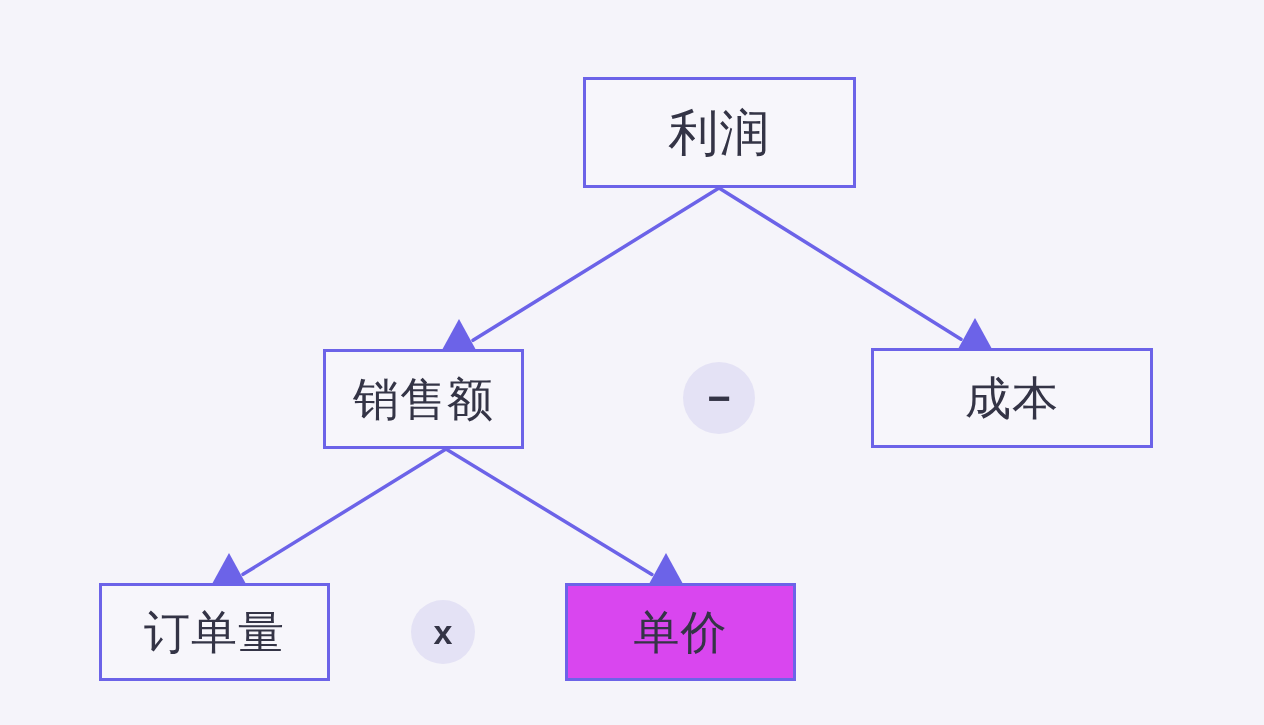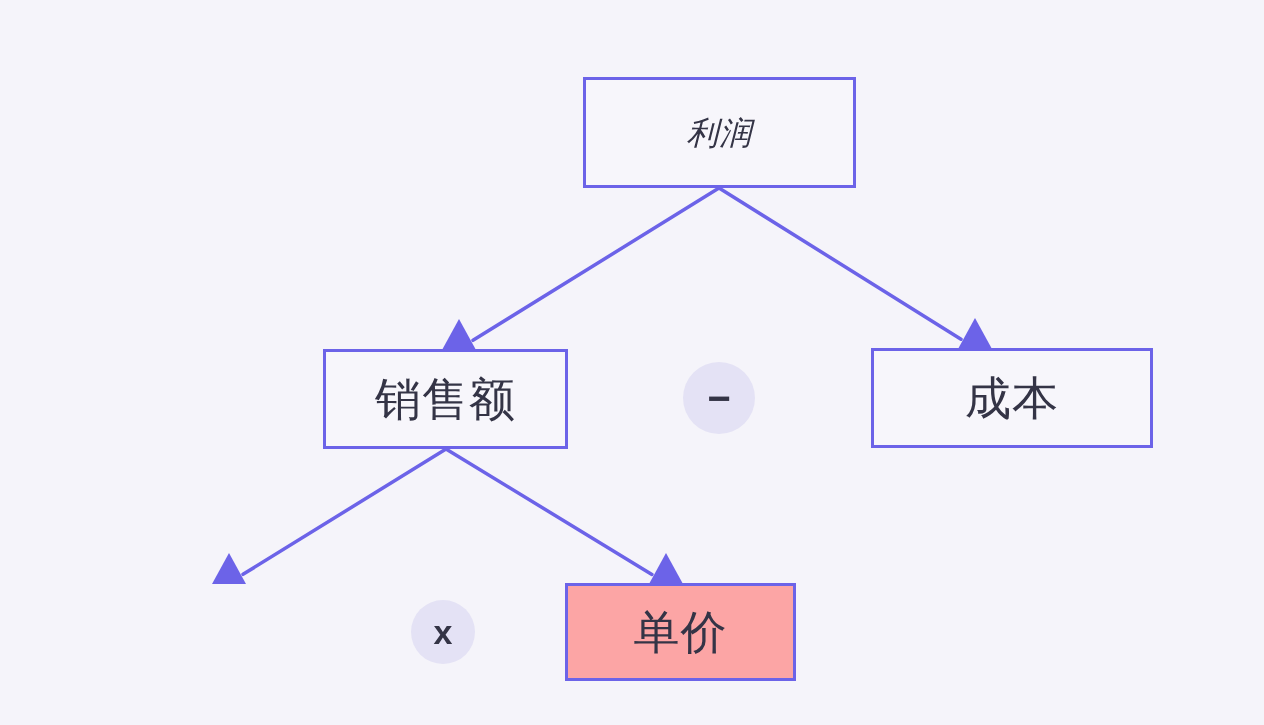--- a/index.html
+++ b/index.html
@@ -35,21 +35,21 @@
   }
   .node-label {
     color: #343446;
     font-size: 46px;
     line-height: 1;
     letter-spacing: 1px;
     font-weight: 400;
     white-space: nowrap;
     user-select: none;
   }
-  .node-root .node-label { font-size: 32px; font-style: italic; }
+  .node-root .node-label { font-size: 50px; }
   .op {
     position: absolute;
     box-sizing: border-box;
     border-radius: 50%;
     background: #e4e2f5;
     display: flex;
     align-items: center;
     justify-content: center;
     z-index: 2;
   }
@@ -75,30 +75,33 @@
       <line x1="446" y1="449" x2="243.0390176181046" y2="574.3307448809861" stroke="#6c63e8" stroke-width="3.5" stroke-linecap="round"></line>
       <polygon points="229,553 212,584 246,584" fill="#6c63e8"></polygon>
       <line x1="446" y1="449" x2="651.9081982142285" y2="574.4168116395755" stroke="#6c63e8" stroke-width="3.5" stroke-linecap="round"></line>
       <polygon points="666,553 649,584 683,584" fill="#6c63e8"></polygon>
     </svg>
 
   <div class="node node-root" style="left: 583px; top: 77px; width: 273px; height: 111px; border-color: rgb(108, 99, 232); background: rgb(247, 246, 251);">
     <span class="node-label">利润</span>
   </div>
 
-  <div class="node" style="left: 323px; top: 349px; width: 245px; height: 100px; border-color: rgb(108, 99, 232); background: rgb(247, 246, 251);">
+  <div class="node" style="left: 323px; top: 349px; width: 201px; height: 100px; border-color: rgb(108, 99, 232); background: rgb(247, 246, 251);">
     <span class="node-label">销售额</span>
   </div>
 
   <div class="node" style="left: 871px; top: 348px; width: 282px; height: 100px; border-color: rgb(108, 99, 232); background: rgb(247, 246, 251);">
     <span class="node-label">成本</span>
   </div>
 
+  <div class="node" style="left: 99px; top: 583px; width: 231px; height: 98px; border-color: rgb(108, 99, 232); background: rgb(247, 246, 251);">
+    <span class="node-label">订单量</span>
+  </div>
 
-  <div class="node" style="left: 565px; top: 583px; width: 231px; height: 98px; border-color: rgb(108, 99, 232); background: #fca5a5;">
+  <div class="node" style="left: 565px; top: 583px; width: 231px; height: 98px; border-color: rgb(108, 99, 232); background: #d946ef;">
     <span class="node-label">单价</span>
   </div>
 
   <div class="op op-minus" style="left: 683px; top: 362px; width: 72px; height: 72px; background: rgb(228, 226, 245);">
     <span class="op-label">−</span>
   </div>
 
   <div class="op op-times" style="left: 411px; top: 600px; width: 64px; height: 64px; background: rgb(228, 226, 245);">
     <span class="op-label">x</span>
   </div>

